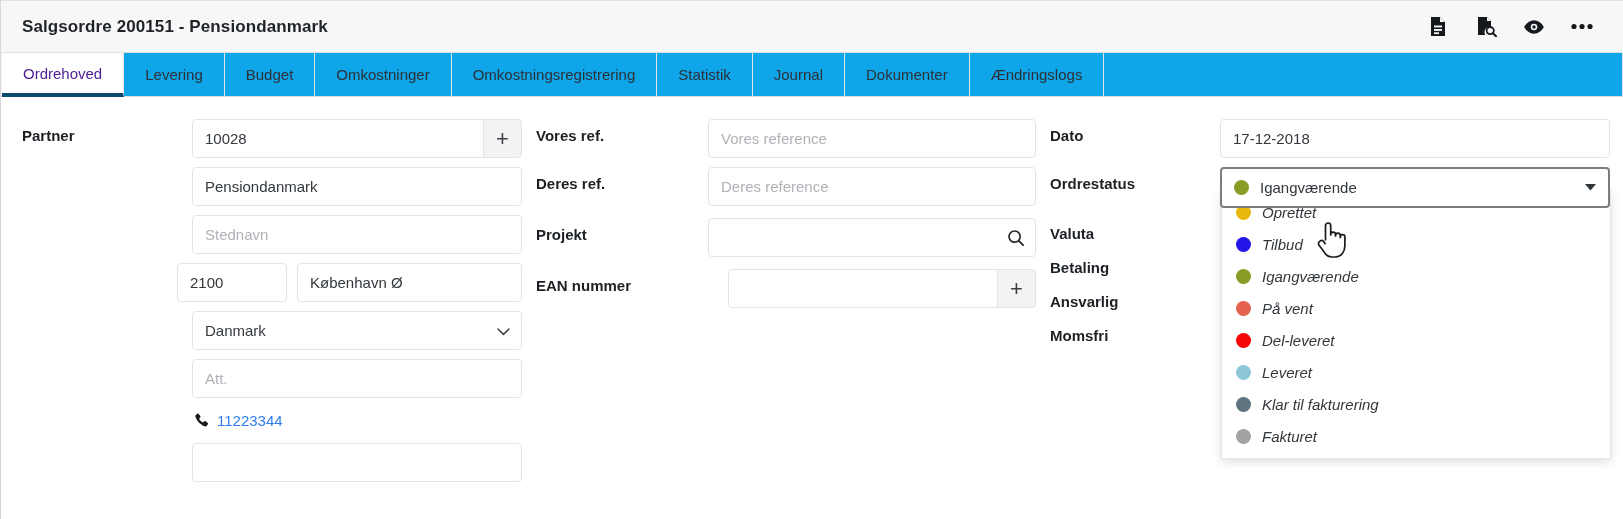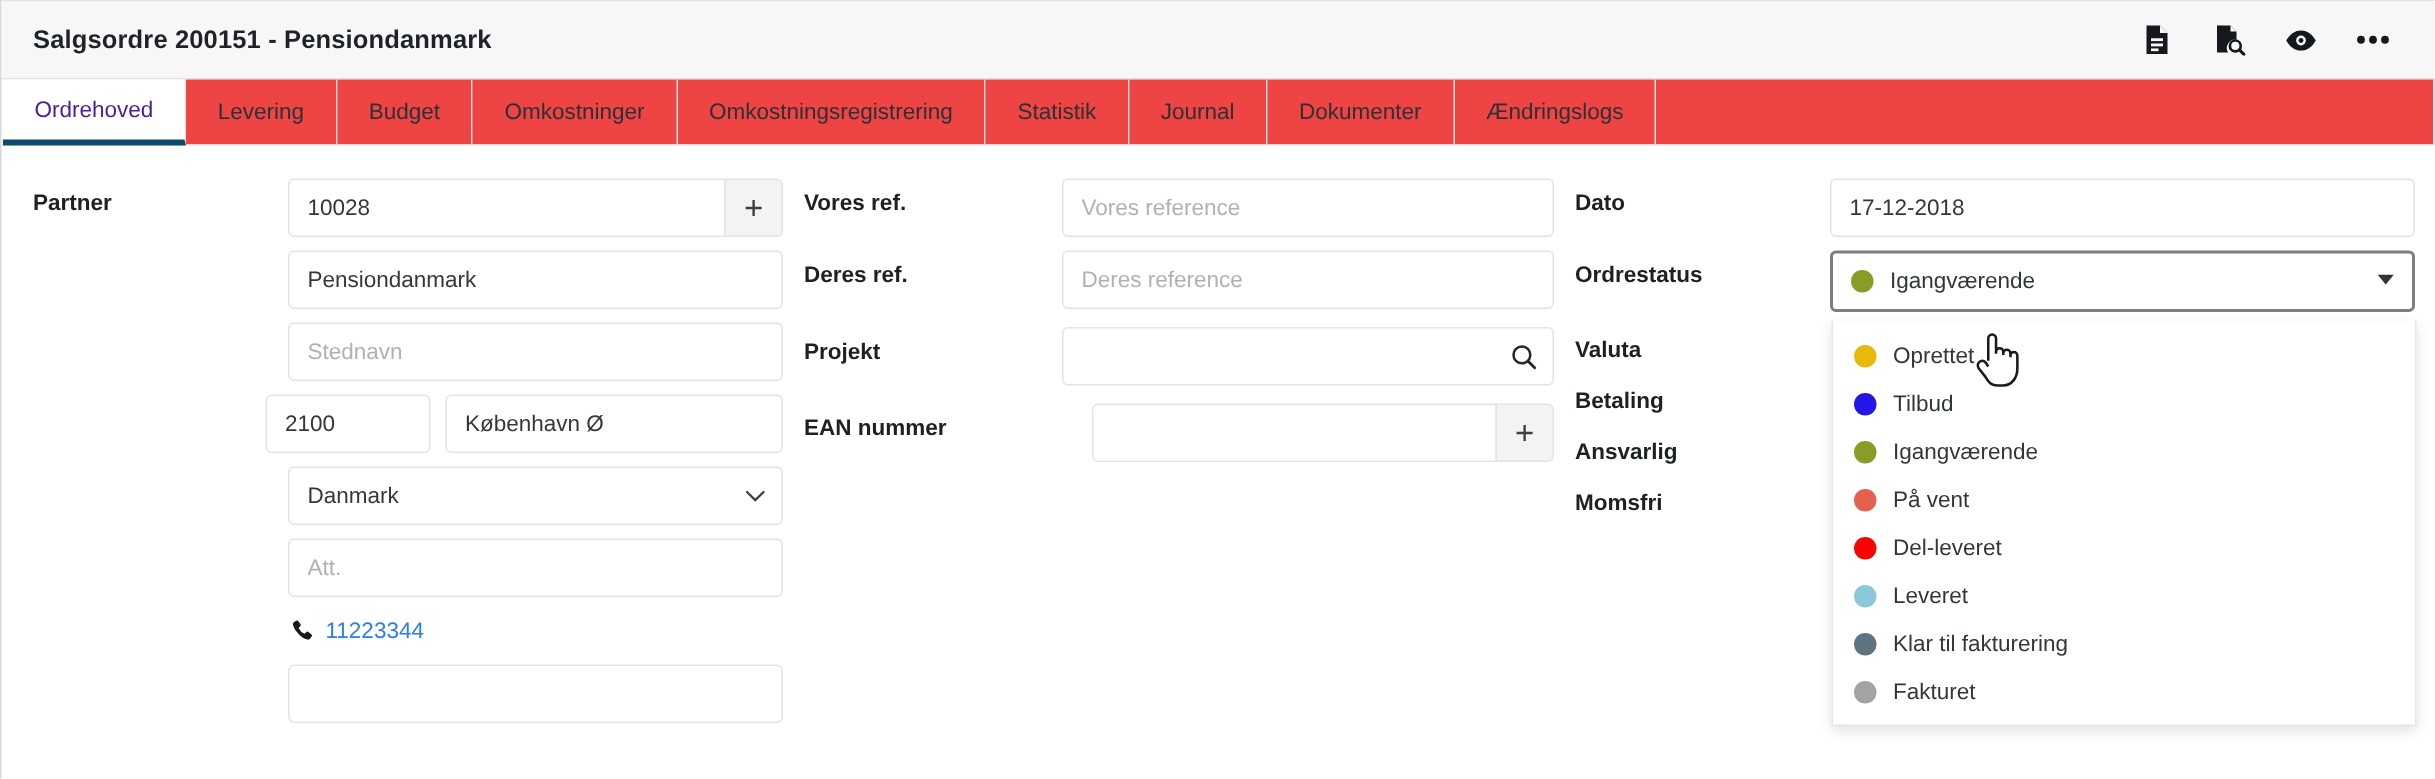--- a/index.html
+++ b/index.html
@@ -60,21 +60,21 @@
     align-items: stretch;
     padding-left: 1px;
   }
   .tab {
     position: relative;
     display: flex;
     align-items: center;
     padding: 0 21px;
     font-size: 15px;
     color: #2c3137;
-    background: #ef4444;
+    background: #0ea5e9;
     border-right: 1px solid #e3e3e3;
     white-space: nowrap;
     cursor: pointer;
   }
   .tab.active {
     background: #ffffff;
     border-bottom: 4px solid #0c4a6e;
     margin-bottom: -1px;
     color: #4c1d95;
   }
@@ -204,27 +204,28 @@
   .dot {
     width: 15px; height: 15px;
     border-radius: 50%;
     margin-right: 11px;
     flex: 0 0 15px;
   }
 
   .dropdown {
     position: absolute;
     left: 1px; right: -1px;
-    top: 47px;
+    top: 22px;
     background: #ffffff;
     border: 1px solid #e6e6e6;
     border-top: none;
     box-shadow: 0 3px 9px rgba(0,0,0,.13);
     padding: 7px 0 6px 0;
     z-index: 2;
+    font-style: italic;
   }
   .dd-item {
     display: flex;
     align-items: center;
     height: 32px;
     padding: 0 12px 0 14px;
     font-size: 15px;
     color: #32373c;
     cursor: pointer;
   }

